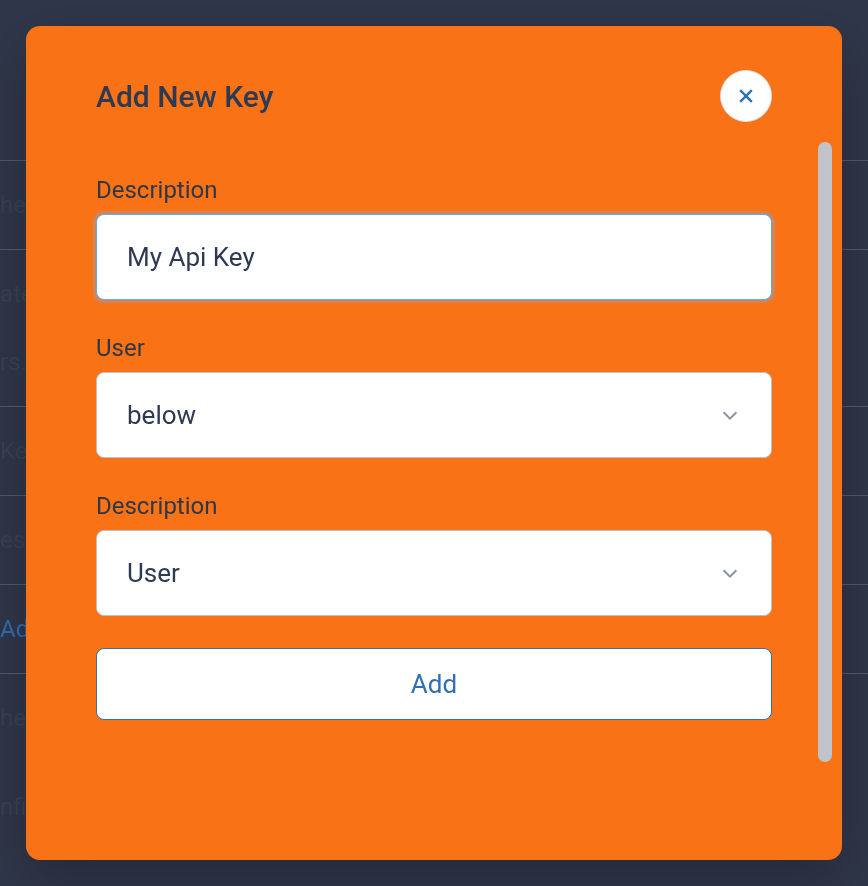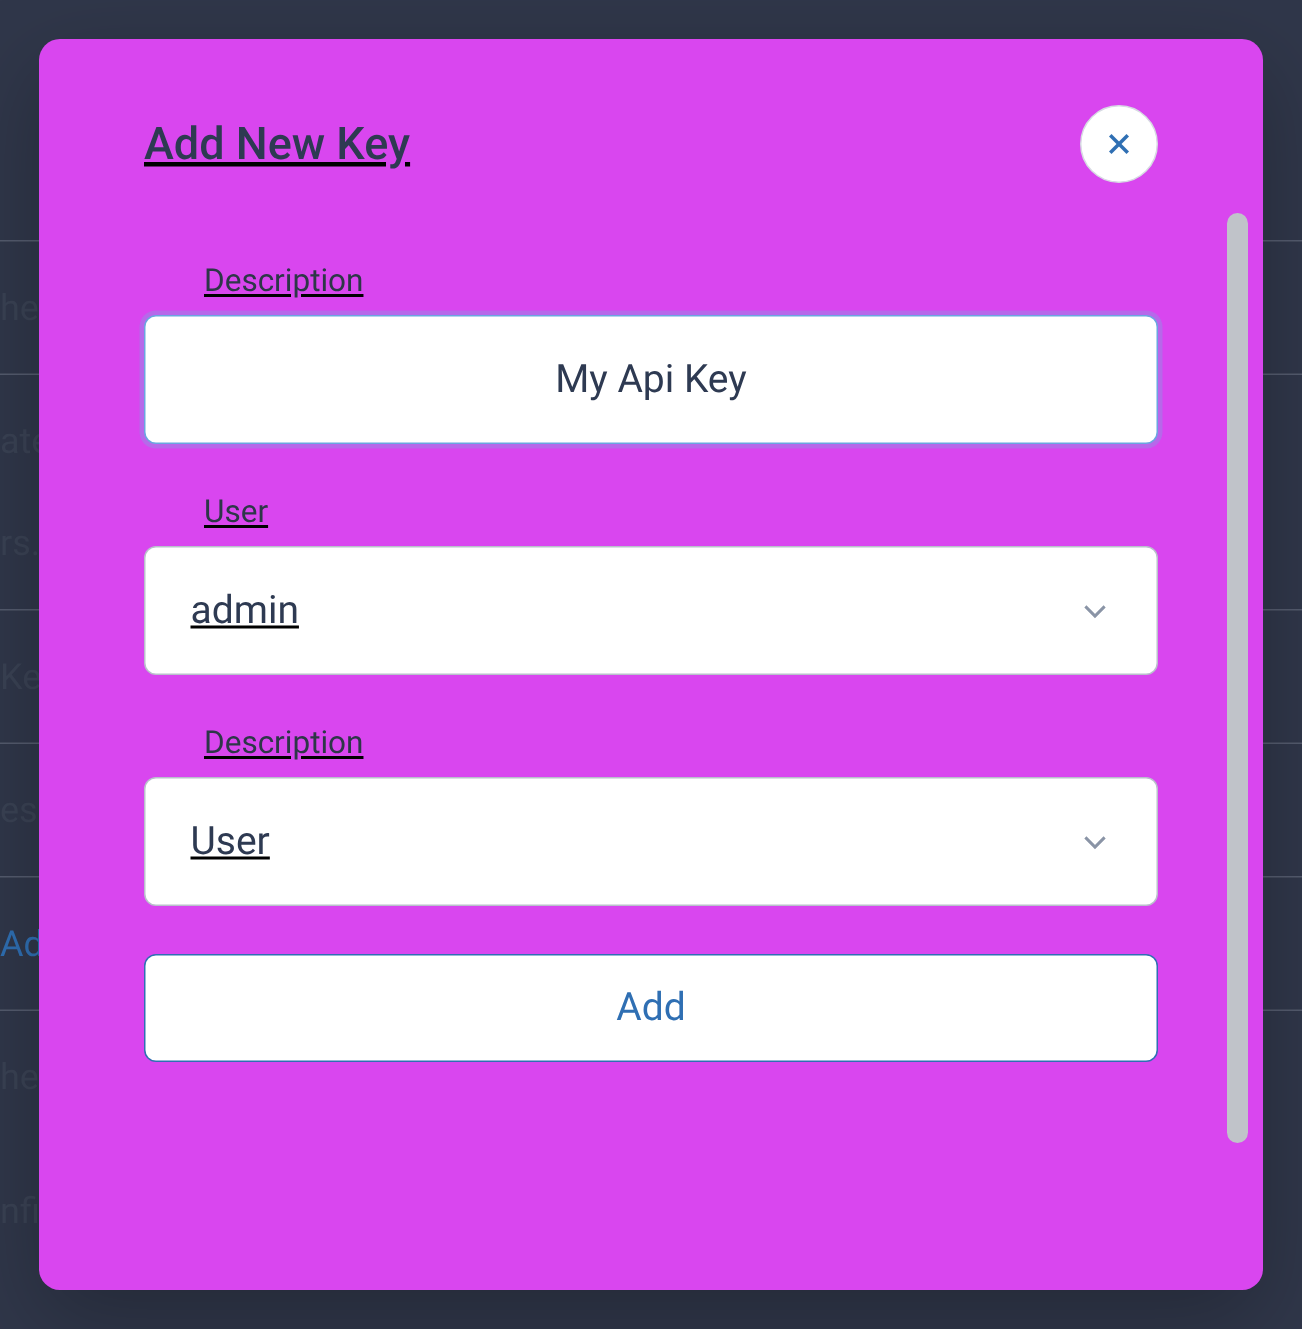--- a/index.html
+++ b/index.html
@@ -28,26 +28,25 @@
       border-top: 1px solid rgba(120,128,145,0.5);
       padding: 20px 0 20px 0;
       white-space: nowrap;
     }
     .modal {
       position: absolute;
       top: 26px;
       left: 26px;
       right: 26px;
       bottom: 26px;
-      background: #d946ef;
+      background: #f97316;
       border-radius: 14px;
       box-shadow: 0 20px 60px rgba(0,0,0,0.25);
       display: flex;
       flex-direction: column;
-      text-decoration: underline;
     }
     .modal-header {
       display: flex;
       align-items: center;
       justify-content: space-between;
       padding: 44px 70px 20px 70px;
     }
     .modal-title {
       font-size: 30px;
       font-weight: 500;
@@ -81,42 +80,40 @@
       top: 0;
       width: 14px;
       height: 620px;
       background: #c0c3c9;
       border-radius: 8px;
     }
     .form-group {
       margin-top: 34px;
     }
     .form-label {
-      font-size: 21px;
+      font-size: 24px;
       color: #2d3748;
       font-weight: 400;
       margin-bottom: 10px;
       display: block;
-      margin-left: 40px;
     }
     .text-input {
       width: 100%;
       height: 86px;
       border: 1px solid #b9c0cc;
       border-radius: 8px;
       padding: 0 30px;
       font-size: 26px;
       color: #2e3a52;
       font-family: inherit;
       outline: none;
     }
     .text-input.focused {
       border-color: #6aa6e0;
       box-shadow: 0 0 0 3px rgba(120,170,225,0.35);
-      text-align: center;
     }
     .select-box {
       width: 100%;
       height: 86px;
       border: 1px solid #b9c0cc;
       border-radius: 8px;
       padding: 0 30px;
       font-size: 26px;
       color: #2e3a52;
       display: flex;
@@ -175,21 +172,21 @@
     <div class="scrollbar-fake"></div>
 
     <div class="form-group">
       <label class="form-label">Description</label>
       <input type="text" class="text-input focused" value="My Api Key" style="">
     </div>
 
     <div class="form-group">
       <label class="form-label">User</label>
       <div class="select-box">
-        <span>admin</span>
+        <span>below</span>
         <svg class="chev" viewBox="0 0 24 24">
           <polyline points="5 9 12 16 19 9"></polyline>
         </svg>
       </div>
     </div>
 
     <div class="form-group">
       <label class="form-label">Description</label>
       <div class="select-box">
         <span>User</span>

